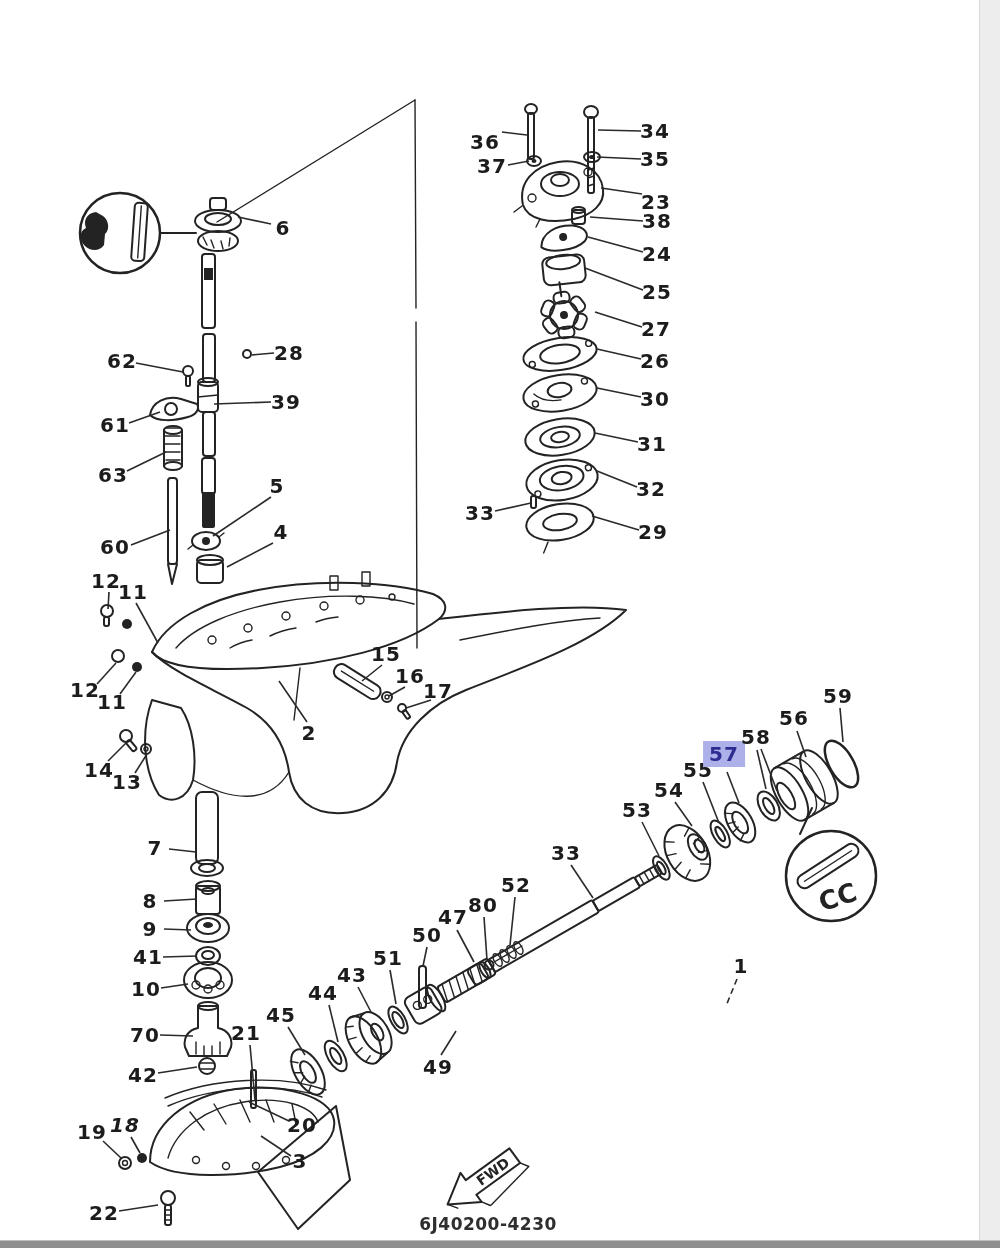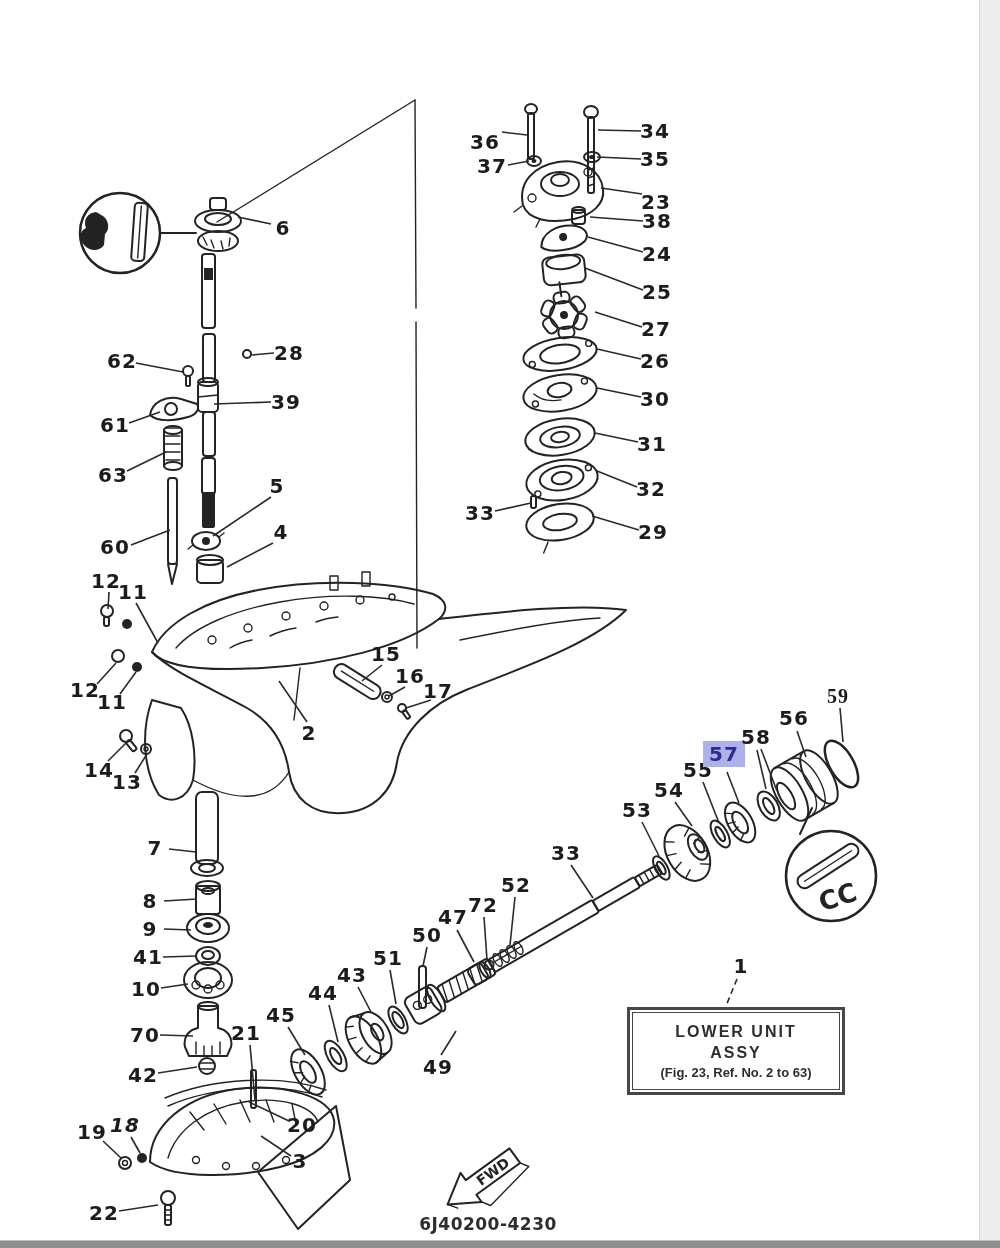--- a/index.html
+++ b/index.html
@@ -437,43 +437,36 @@
       <div class="callout" style="left: 145px; top: 1035px;">70</div>
       <div class="callout" style="left: 143px; top: 1075px;">42</div>
       <div class="callout" style="left: 246px; top: 1033px;">21</div>
       <div class="callout" style="left: 281px; top: 1015px;">45</div>
       <div class="callout" style="left: 323px; top: 993px;">44</div>
       <div class="callout" style="left: 352px; top: 975px;">43</div>
       <div class="callout" style="left: 388px; top: 958px;">51</div>
       <div class="callout" style="left: 427px; top: 935px;">50</div>
       <div class="callout" style="left: 438px; top: 1067px;">49</div>
       <div class="callout" style="left: 453px; top: 917px;">47</div>
-      <div class="callout" style="left: 483px; top: 905px;">72</div>
+      <div class="callout" style="left: 483px; top: 905px;">80</div>
       <div class="callout" style="left: 516px; top: 885px;">52</div>
       <div class="callout" style="left: 566px; top: 853px;">33</div>
       <div class="callout" style="left: 637px; top: 810px;">53</div>
       <div class="callout" style="left: 669px; top: 790px;">54</div>
       <div class="callout" style="left: 698px; top: 770px;">55</div>
       <div class="callout highlighted" style="left: 724px; top: 754px;">57</div>
       <div class="callout" style="left: 756px; top: 737px; text-align: center;">58</div>
       <div class="callout" style="left: 794px; top: 718px;">56</div>
-      <div class="callout" style="left: 838px; top: 696px; font-family: Liberation Serif, serif;">59</div>
+      <div class="callout" style="left: 838px; top: 696px;">59</div>
       <div class="callout" style="left: 741px; top: 966px;">1</div>
       <div class="callout" style="left: 92px; top: 1132px;">19</div>
       <div class="callout" style="left: 125px; top: 1125px; font-style: italic;">18</div>
       <div class="callout" style="left: 302px; top: 1125px;">20</div>
       <div class="callout" style="left: 300px; top: 1161px;">3</div>
       <div class="callout" style="left: 104px; top: 1213px;">22</div>
     </div>
 
-  <div class="info-box">
-    <div class="inner">
-      <div class="ib-l1">LOWER UNIT</div>
-      <div class="ib-l2">ASSY</div>
-      <div class="ib-l3">(Fig. 23, Ref. No. 2 to 63)</div>
-    </div>
-  </div>
 
   <div class="fig-code">6J40200-4230</div>
 
   <div class="vscroll"></div>
   <div class="hscroll"></div>
 </div>
 
 </body></html>

